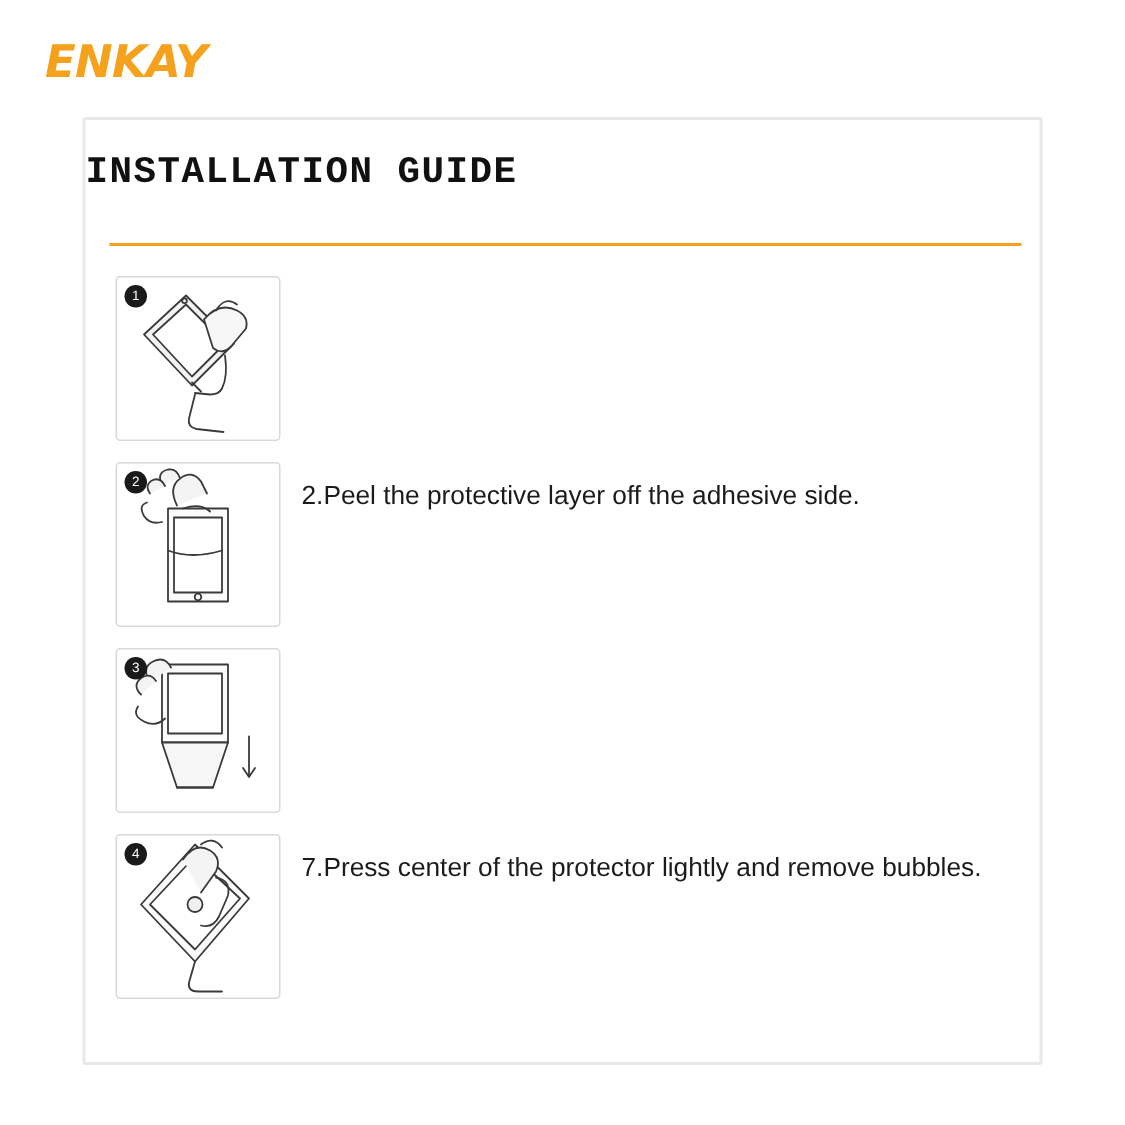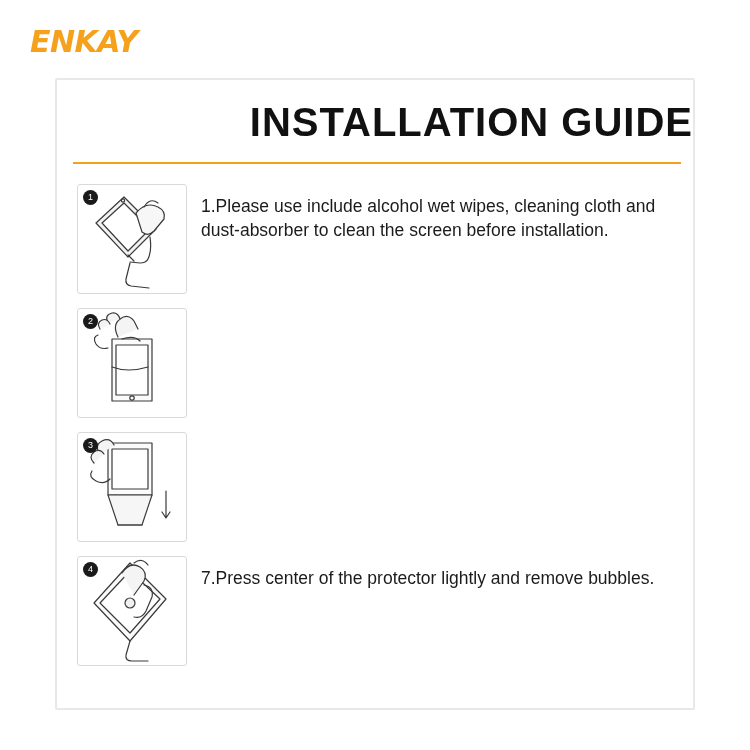--- a/index.html
+++ b/index.html
@@ -41,24 +41,24 @@
     border: 2px solid #e8e8e8;
     border-radius: 2px;
     box-sizing: border-box;
     background: #fff;
   }
   .title {
     position: absolute;
     left: 0;
     top: 20px;
     width: 100%;
-    text-align: right;
-    font-family: Liberation Sans, sans-serif;
+    text-align: left;
+    font-family: Liberation Mono, monospace;
     font-weight: bold;
-    font-size: 40px;
+    font-size: 25px;
     letter-spacing: 1px;
     color: #111;
   }
   .rule {
     position: absolute;
     left: 16px;
     top: 82px;
     width: 608px;
     height: 2px;
     background: #F5A11B;
@@ -135,40 +135,40 @@
               <path d="M24 38 L46 18 L72 44 L50 66 Z" fill="#ffffff"></path>
               <circle cx="45" cy="15.5" r="1.6"></circle>
               <path d="M50 70 l6 6"></path>
               <path d="M58 28 q10 -12 22 -6 q8 4 6 12 l-10 12 q-6 6 -12 1 z" fill="#f7f7f7"></path>
               <path d="M66 22 q6 -10 14 -4"></path>
               <path d="M72 52 q2 14 -2 22 q-2 4 -8 4 l-10 -1"></path>
               <path d="M52 78 l-4 16 q-1 6 5 7 l18 2"></path>
             </g>
           </svg>
         </div>
-        <div class="text">1.Please use include alcohol wet wipes, cleaning cloth and dust-absorber to clean the screen before installation.</div>
       </div>
 
       <div class="step">
         <div class="thumb">
           <div class="badge">2</div>
           <svg width="108" height="108" viewBox="0 0 108 108">
             <g fill="none" stroke="#3a3a3a" stroke-width="1.2" stroke-linejoin="round" stroke-linecap="round">
               <path d="M34 30 L74 30 L74 92 L34 92 Z" fill="#fbfbfb"></path>
               <path d="M38 36 L70 36 L70 86 L38 86 Z" fill="#ffffff"></path>
               <circle cx="54" cy="89" r="2.2"></circle>
               <path d="M40 28 q-6 -12 2 -18 q8 -6 14 2 l4 8" fill="#f4f4f4"></path>
               <path d="M30 14 q-4 -8 4 -10 q6 -1 8 6" fill="#f4f4f4"></path>
               <path d="M22 20 q-4 -6 2 -9 q5 -2 8 4" fill="#f4f4f4"></path>
               <path d="M20 26 q-6 2 -2 9 q4 6 12 4"></path>
               <path d="M44 30 q12 -4 18 2"></path>
               <path d="M34 58 q16 6 36 0"></path>
             </g>
           </svg>
         </div>
+        <div class="text">2.Peel the protective layer off the adhesive side.</div>
       </div>
 
       <div class="step">
         <div class="thumb">
           <div class="badge">3</div>
           <svg width="108" height="108" viewBox="0 0 108 108">
             <g fill="none" stroke="#3a3a3a" stroke-width="1.2" stroke-linejoin="round" stroke-linecap="round">
               <path d="M30 10 L74 10 L74 62 L30 62 Z" fill="#fbfbfb"></path>
               <path d="M34 16 L70 16 L70 56 L34 56 Z" fill="#ffffff"></path>
               <path d="M30 62 L74 62 L64 92 L40 92 Z" fill="#f6f6f6"></path>

